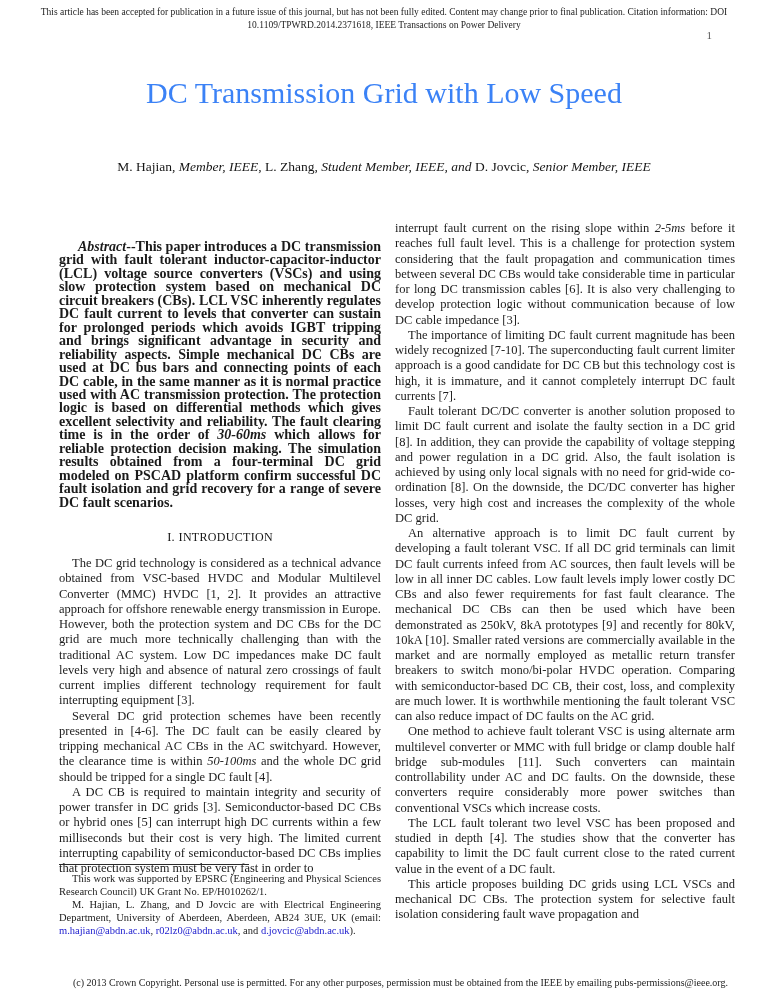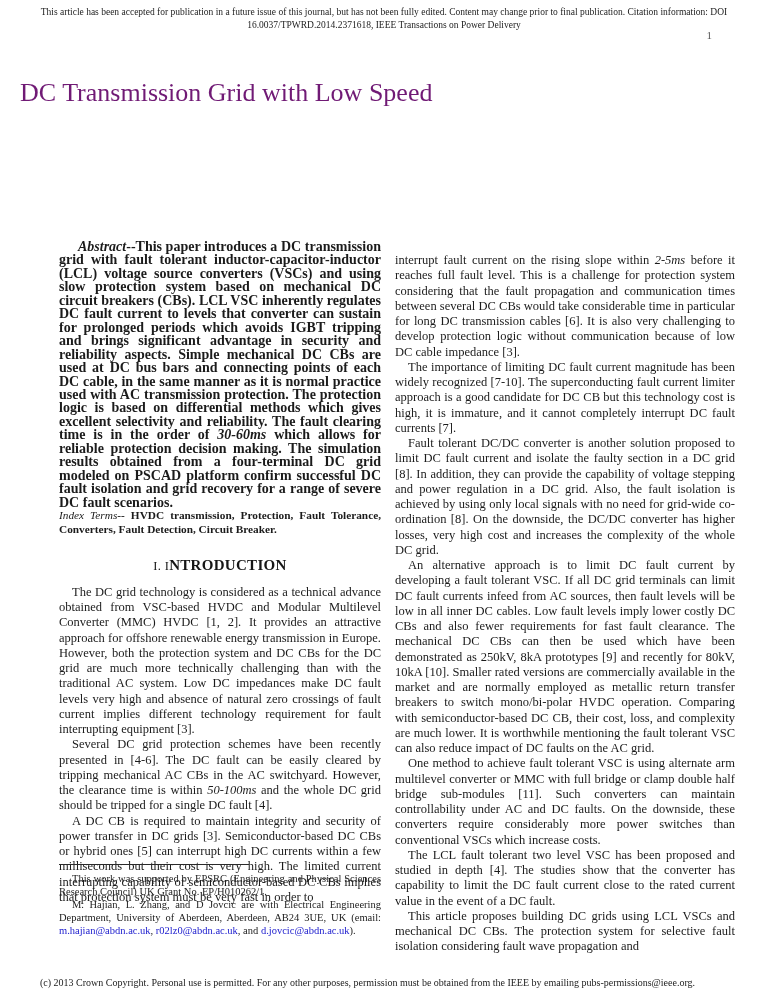--- a/index.html
+++ b/index.html
@@ -14,21 +14,21 @@
   .notice{
     position:absolute;top:6px;left:36px;right:36px;
     text-align:center;font-size:9.5px;line-height:13px;color:#222;
   }
   .pagenum{
     position:absolute;top:29px;right:56px;
     font-size:11px;color:#5a5a5a;
   }
   .title{
     position:absolute;top:74px;left:20px;right:20px;
-    font-size:26px;line-height:38px;color:#701a75;
+    text-align:center;font-size:30px;line-height:38px;color:#3b82f6;
   }
   .byline{
     position:absolute;top:159px;left:20px;right:20px;
     text-align:center;font-size:13.5px;color:#161616;
   }
   .columns{
     position:absolute;top:221px;left:59px;width:676px;
     display:flex;gap:14px;align-items:flex-start;
   }
   .col-left{position:relative;width:322px;height:716px;}
@@ -42,60 +42,60 @@
     font-size:11.3px;line-height:13.45px;
     text-align:justify;text-indent:0;
   }
   .sec-head{
     text-align:center;font-size:12.5px;margin:21px 0 11px 0;
     letter-spacing:.3px;color:#161616;
   }
   .body-p{
     font-size:12.5px;line-height:15.25px;text-align:justify;text-indent:13px;
   }
-  .noindent{text-indent:0;margin-top:32px;}
+  .noindent{text-indent:0;}
   .footnote{
     position:absolute;left:0;right:0;bottom:0;
   }
   .fn-rule{width:190px;border:none;border-top:1.2px solid #2a2a2a;margin:0 0 7px 0;}
   .fn-p{
     font-size:10.5px;line-height:13px;text-align:justify;text-indent:13px;color:#222;
   }
   .footer{
     position:absolute;left:40px;right:40px;bottom:12px;
-    text-align:left;font-size:10px;color:#222;
+    text-align:right;font-size:10px;color:#222;
   }
   .i{font-style:italic;}
   .b{font-weight:bold;}
   .bi{font-weight:bold;font-style:italic;}
   .link{color:#1a1acd;}
-  .sc{font-size:15px;font-weight:bold;}
+  .sc{font-size:12px;}
 </style>
 </head>
 <body>
 
 <div class="page">
 
   <div class="notice">
     <div>This article has been accepted for publication in a future issue of this journal, but has not been fully edited. Content may change prior to final publication. Citation information: DOI</div>
-    <div>16.0037/TPWRD.2014.2371618, IEEE Transactions on Power Delivery</div>
+    <div>10.1109/TPWRD.2014.2371618, IEEE Transactions on Power Delivery</div>
   </div>
 
   <div class="pagenum">1</div>
 
   <div class="title">
     <div>DC Transmission Grid with Low Speed</div>
   </div>
 
+  <div class="byline"><span>M. Hajian, </span><span class="i">Member, IEEE</span><span>, L. Zhang, </span><span class="i">Student Member, IEEE, and </span><span>D. Jovcic, </span><span class="i">Senior Member, IEEE</span></div>
 
   <div class="columns">
 
     <div class="col-left">
       <p class="abs"><span class="bi">Abstract</span><span class="b">--This paper introduces a DC transmission grid with fault tolerant inductor-capacitor-inductor (LCL) voltage source converters (VSCs) and using slow protection system based on mechanical DC circuit breakers (CBs). LCL VSC inherently regulates DC fault current to levels that converter can sustain for prolonged periods which avoids IGBT tripping and brings significant advantage in security and reliability aspects. Simple mechanical DC CBs are used at DC bus bars and connecting points of each DC cable, in the same manner as it is normal practice used with AC transmission protection. The protection logic is based on differential methods which gives excellent selectivity and reliability. The fault clearing time is in the order of </span><span class="bi">30-60ms</span><span class="b"> which allows for reliable protection decision making. The simulation results obtained from a four-terminal DC grid modeled on PSCAD platform confirm successful DC fault isolation and grid recovery for a range of severe DC fault scenarios.</span></p>
-      <p class="terms"><span class="i">Index Terms</span><span class="b">-- HVDC transmission, Protection, Fault Tolerance, Converters, Fault Detection, Circuit Breaker.</span></p>
       <div class="sec-head"><span>I. I</span><span class="sc">NTRODUCTION</span></div>
       <p class="body-p"><span>The DC grid technology is considered as a technical advance obtained from VSC-based HVDC and Modular Multilevel Converter (MMC) HVDC [1, 2]. It provides an attractive approach for offshore renewable energy transmission in Europe. However, both the protection system and DC CBs for the DC grid are much more technically challenging than with the traditional AC system. Low DC impedances make DC fault levels very high and absence of natural zero crossings of fault current implies different technology requirement for fault interrupting equipment [3].</span></p>
       <p class="body-p"><span>Several DC grid protection schemes have been recently presented in [4-6]. The DC fault can be easily cleared by tripping mechanical AC CBs in the AC switchyard. However, the clearance time is within </span><span class="i">50-100ms</span><span> and the whole DC grid should be tripped for a single DC fault [4].</span></p>
       <p class="body-p"><span>A DC CB is required to maintain integrity and security of power transfer in DC grids [3]. Semiconductor-based DC CBs or hybrid ones [5] can interrupt high DC currents within a few milliseconds but their cost is very high. The limited current interrupting capability of semiconductor-based DC CBs implies that protection system must be very fast in order to</span></p>
       <div class="footnote">
         <hr class="fn-rule">
         <p class="fn-p"><span>This work was supported by EPSRC (Engineering and Physical Sciences Research Council) UK Grant No. EP/H010262/1.</span></p>
         <p class="fn-p"><span>M. Hajian, L. Zhang, and D Jovcic are with Electrical Engineering Department, University of Aberdeen, Aberdeen, AB24 3UE, UK (email: </span><span class="link">m.hajian@abdn.ac.uk</span><span>, </span><span class="link">r02lz0@abdn.ac.uk</span><span>, and </span><span class="link">d.jovcic@abdn.ac.uk</span><span>).</span></p>
       </div>
     </div>

